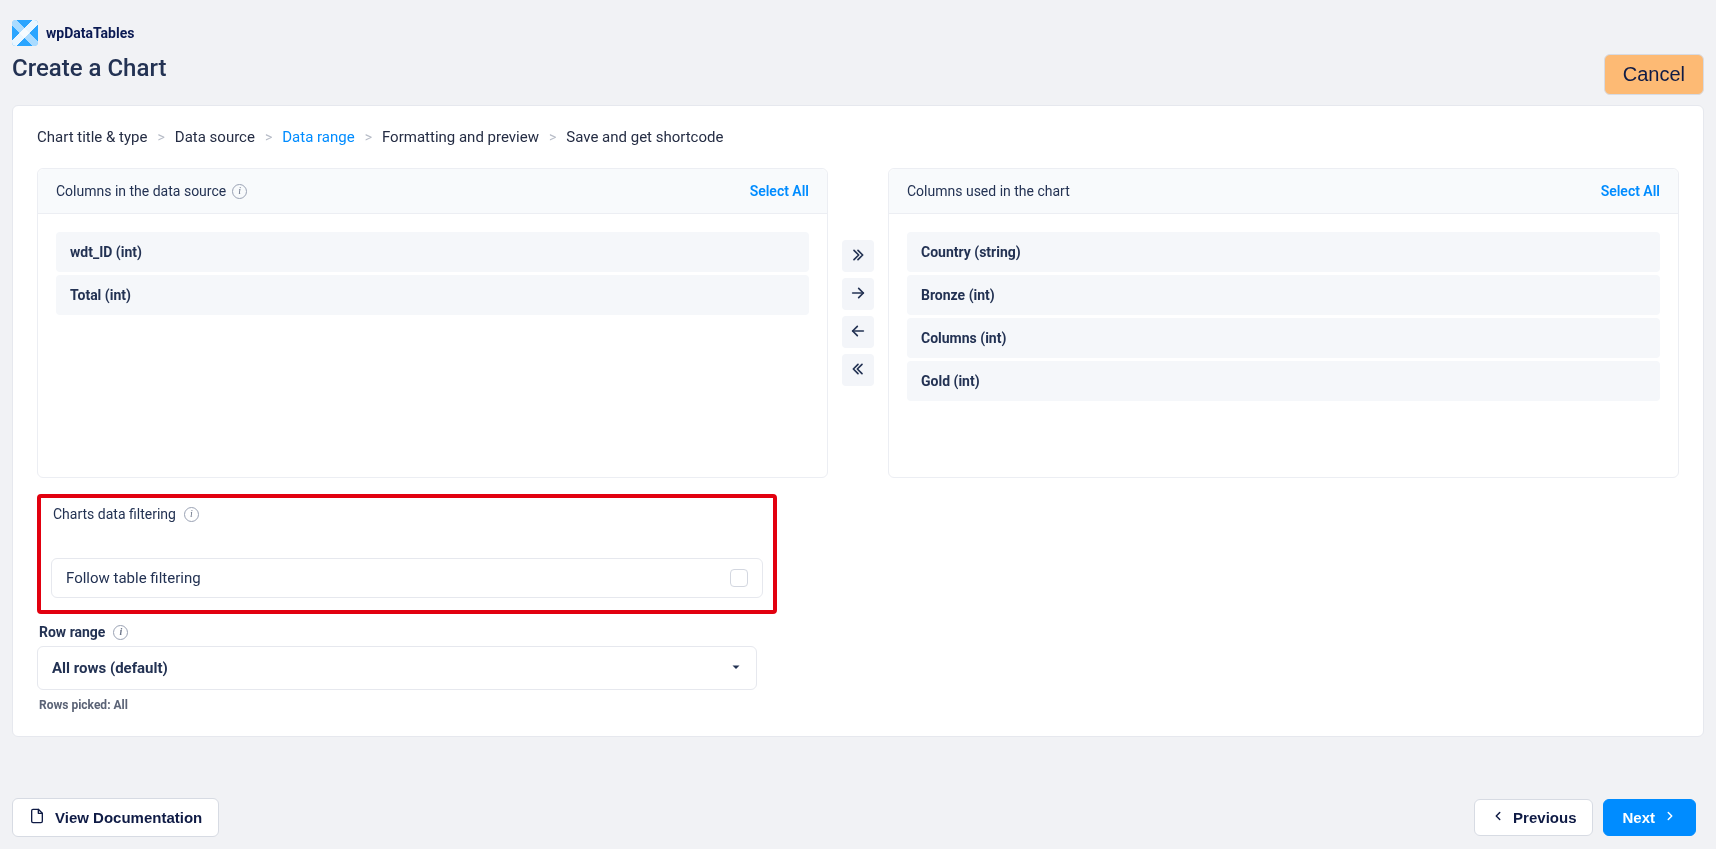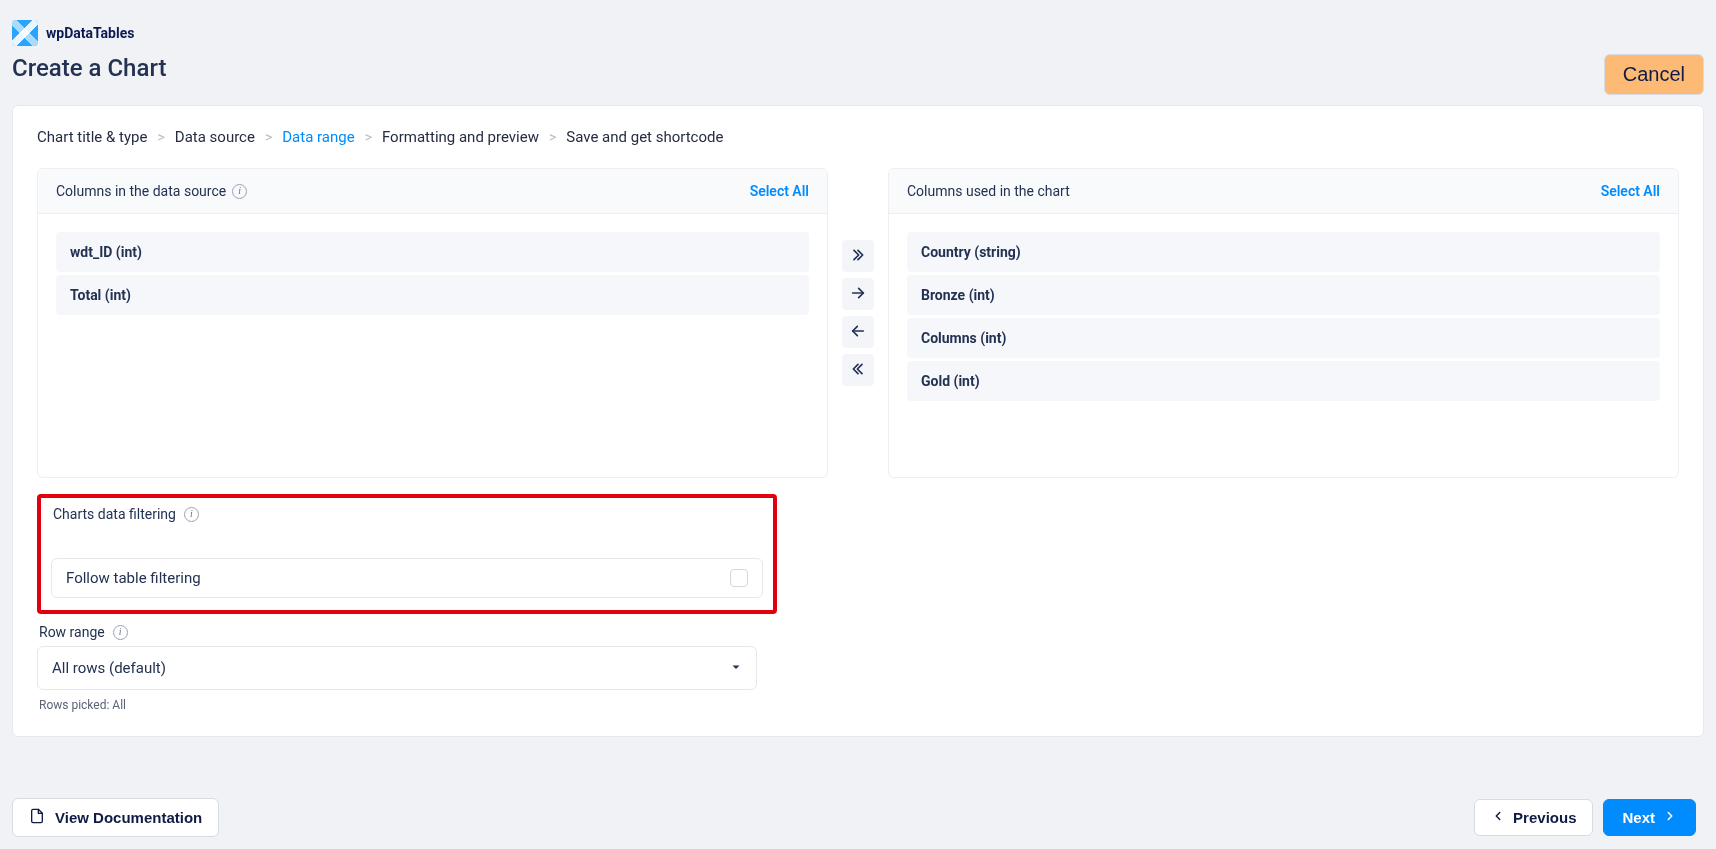--- a/index.html
+++ b/index.html
@@ -87,21 +87,21 @@
   .follow-row {
     border: 1px solid #e6e8ee; border-radius: 6px; padding: 10px 14px;
     display: flex; align-items: center; justify-content: space-between; background: #fff; margin-top: 30px;
   }
   .follow-label { font-size: 15px; color: #233253; }
   .checkbox {
     width: 18px; height: 18px; border: 1px solid #d3d7e0; border-radius: 4px; background: #fff;
     cursor: pointer;
   }
 
-  .row-range { width: 720px; margin-top: 10px; }
+  .row-range { width: 720px; margin-top: 10px; font-weight: bold; }
   .select {
     border: 1px solid #e6e8ee; border-radius: 6px; background: #fff;
     padding: 12px 14px; display: flex; align-items: center; justify-content: space-between;
     font-size: 15px; color: #233253; cursor: pointer;
   }
   .select svg { width: 12px; height: 12px; }
   .rows-picked { color: #5b6376; font-size: 12px; padding: 8px 2px 0 2px; }
 
   
   .footer {

